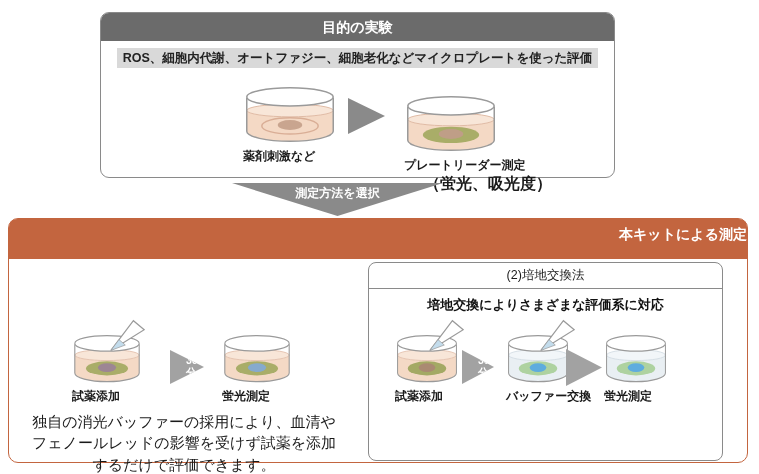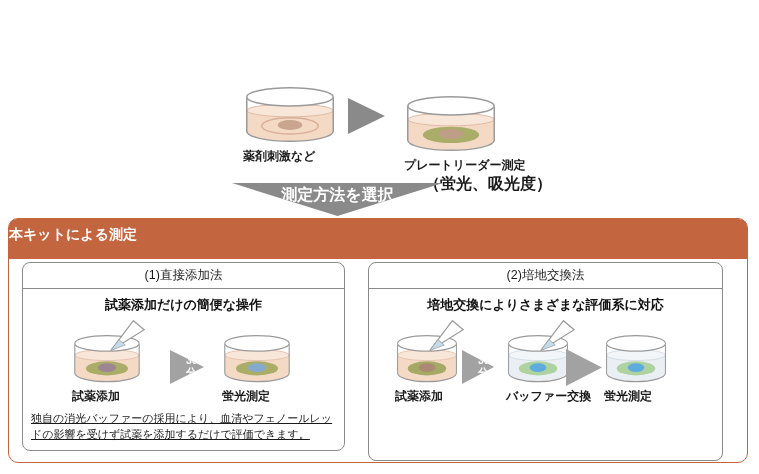--- a/index.html
+++ b/index.html
@@ -24,39 +24,43 @@
 
   .arrow-right{position:absolute;background:var(--c-arrow-l,#a2a2a2);
                clip-path:polygon(0 0,100% 50%,0 100%);
                display:flex;align-items:center;color:#fff;font-weight:bold;font-size:10.5px;}
   .arrow-right.dark{background:var(--c-arrow-d,#8a8a8a);}
   .arrow-right .alabel{padding-left:16px;}
 
   
   .connector{position:absolute;left:232px;top:183px;width:211px;height:33px;
              background:var(--c-arrow-d,#8a8a8a);clip-path:polygon(0 0,100% 0,50% 100%);
-             text-align:center;color:#fff;font-weight:bold;font-size:16px;padding-top:2px;box-sizing:border-box;}
+             text-align:center;color:#fff;font-weight:bold;font-size:12px;padding-top:2px;box-sizing:border-box;}
 
   
   .bottom-box{position:absolute;left:8px;top:218px;width:740px;height:245px;
               border:1.5px solid var(--c-accent,#c3653f);border-radius:10px;background:#fff;box-sizing:border-box;}
   .bottom-box .hdr{height:40px;line-height:30px;background:var(--c-accent,#c3653f);
-                   border-radius:8px 8px 0 0;color:#fff;font-weight:bold;font-size:14px;text-align:left;}
+                   border-radius:8px 8px 0 0;color:#fff;font-weight:bold;font-size:14px;text-align:right;}
 
   .method-box{position:absolute;border:1.2px solid #8a8a8a;border-radius:8px;background:#fff;box-sizing:border-box;}
   .method-box .m-hdr{height:25px;line-height:25px;border-bottom:1px solid #8a8a8a;
                      text-align:center;font-size:12.5px;color:#1a1a1a;}
   .method-box .m-sub{margin-top:7px;text-align:center;font-weight:bold;font-size:13px;color:#111;}
-  .m-desc{position:absolute;font-size:11px;line-height:1.42;color:#1a1a1a;text-align:left;text-decoration:underline;}
+  .m-desc{position:absolute;font-size:15px;line-height:1.42;color:#1a1a1a;text-align:center;}
 </style>
 </head>
 <body>
 
 <div id="page">
 
+  <div class="top-box">
+    <div class="hdr">目的の実験</div>
+    <div class="hl-band">ROS、細胞内代謝、オートファジー、細胞老化などマイクロプレートを使った評価</div>
+  </div>
 
   <div class="step" style="left:243px;top:86px;width:94px;">
     <span class="dish" style="width:94px;height:58px;">
         <svg viewBox="0 0 100 64" preserveAspectRatio="none" width="100%" height="100%">
     <path d="M4 13 L4 50 A46 11 0 0 0 96 50 L96 13" fill="#ffffff"></path>
     <path d="M4 27 L4 50 A46 11 0 0 0 96 50 L96 27 A46 7 0 0 1 4 27 Z" fill="#f4d9c5"></path>
     <ellipse cx="50" cy="27" rx="46" ry="7" fill="#f8e6d8" stroke="#ddb6a0" stroke-width="1"></ellipse>
     <ellipse cx="50" cy="44" rx="30" ry="9" fill="none" stroke="#d9ae96" stroke-width="1.6"></ellipse>
     <ellipse cx="50" cy="43" rx="13" ry="5.5" fill="#c9a58f"></ellipse>
     <path d="M4 13 L4 50 A46 11 0 0 0 96 50 L96 13" fill="none" stroke="#9a9a9a" stroke-width="1.6"></path>
@@ -85,24 +89,20 @@
   </div>
 
   <div class="connector">
     <span>測定方法を選択</span>
   </div>
 
   <div class="bottom-box">
     <div class="hdr">本キットによる測定</div>
   </div>
 
-  <div class="method-box" style="left:22px;top:262px;width:323px;height:189px;">
-    <div class="m-hdr">(1)直接添加法</div>
-    <div class="m-sub">試薬添加だけの簡便な操作</div>
-  </div>
 
   <div class="step" style="left:72px;top:334px;width:70px;">
     <span class="pipette" style="top:-16px;left:36px;"><svg viewBox="0 0 44 40" width="100%" height="100%">
   <polygon points="3,36 28,3 40,13" fill="#ffffff" stroke="#9a9a9a" stroke-width="1.3"></polygon>
   <polygon points="3,36 12,24 19,30" fill="#c3dcec" stroke="#9a9a9a" stroke-width="0.8"></polygon>
 </svg></span>
     <span class="dish" style="width:70px;height:50px;">
         <svg viewBox="0 0 100 64" preserveAspectRatio="none" width="100%" height="100%">
     <path d="M4 13 L4 50 A46 11 0 0 0 96 50 L96 13" fill="#ffffff"></path>
     <path d="M4 27 L4 50 A46 11 0 0 0 96 50 L96 27 A46 7 0 0 1 4 27 Z" fill="#f4d9c5"></path>

